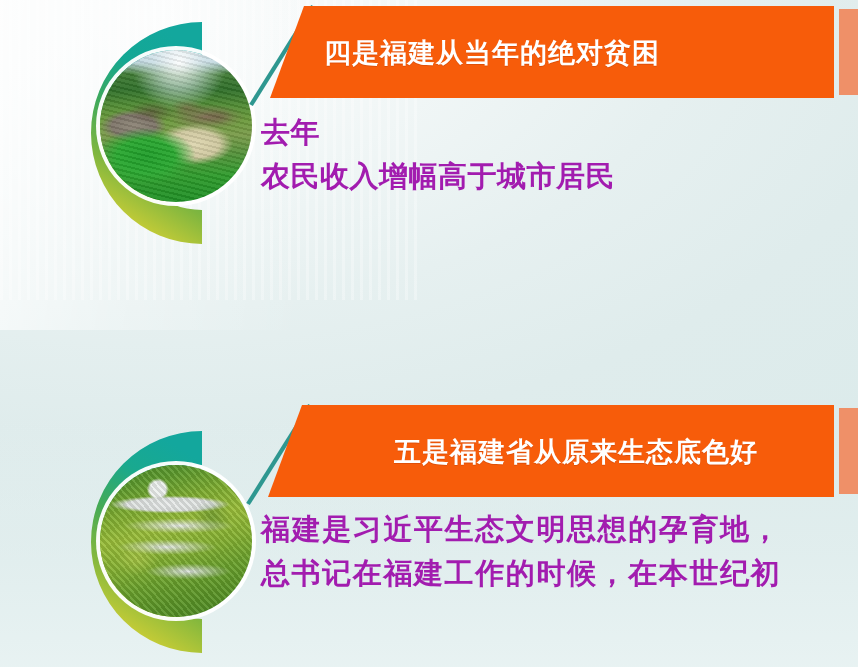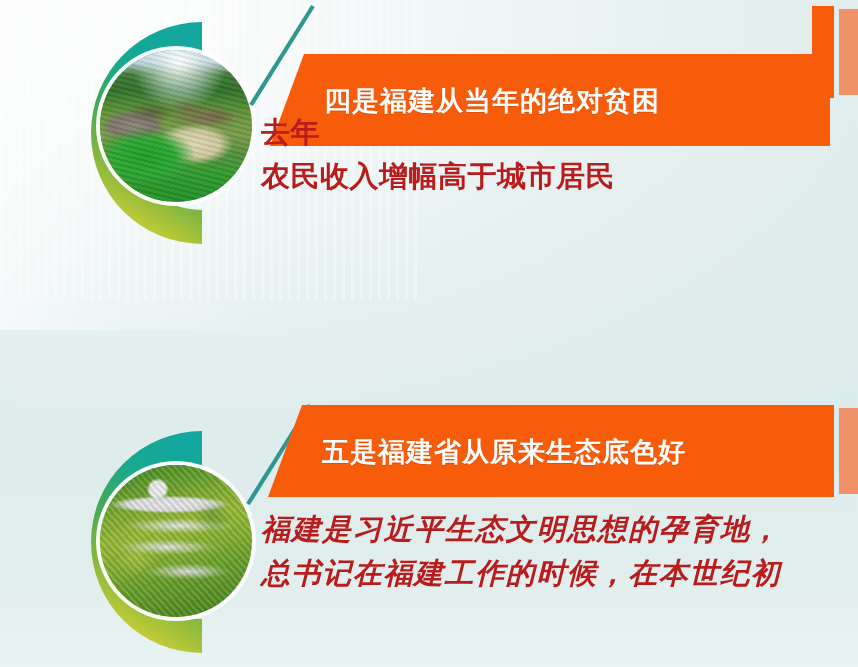--- a/index.html
+++ b/index.html
@@ -28,21 +28,21 @@
     opacity:.55;
   }
   .bg-bottom{
     position:absolute;left:0;bottom:0;width:100%;height:250px;
     background:linear-gradient(180deg, rgba(226,238,238,0) 0%, rgba(229,240,240,.55) 55%, rgba(233,243,243,.9) 100%);
   }
 
   
   .section{position:absolute;left:0;width:858px;}
   #sec1{top:0;height:340px;}
-  #sec2{top:395px;height:272px;}
+  #sec2{top:395px;height:272px;text-align:center;}
 
   
   .medallion{position:absolute;left:42px;width:230px;height:250px;}
   #sec1 .medallion{top:8px;}
   #sec2 .medallion{top:22px;}
   .medallion svg{position:absolute;left:0;top:0;}
   .photo{
     position:absolute;border-radius:50%;
     box-shadow:0 0 0 4px rgba(255,255,255,.96);
     overflow:hidden;
@@ -107,43 +107,43 @@
   .banner{
     position:absolute;
     height:92px;
     background:#f75c0a;
     -webkit-clip-path:polygon(34px 0, 100% 0, 100% 100%, 0 100%);
     clip-path:polygon(34px 0, 100% 0, 100% 100%, 0 100%);
     box-sizing:border-box;
     padding:3px 0 0 54px;
     display:flex;flex-direction:column;justify-content:center;
   }
-  #sec1 .banner{left:270px;top:6px;width:560px;margin-top:48px;}
+  #sec1 .banner{left:270px;top:6px;width:560px;}
   #sec2 .banner{left:268px;top:10px;width:562px;}
   .banner-line{
     color:#fff;font-weight:bold;font-size:27px;line-height:41px;
     letter-spacing:1px;white-space:nowrap;
     text-shadow:0 1px 0 rgba(150,40,0,.25);
   }
 
   
   .edge-bar{position:absolute;}
   .edge-solid{background:#f75c0a;}
   .edge-light{background:#ef9068;}
   #sec1 .edge-solid{left:812px;top:6px;width:22px;height:92px;}
   #sec1 .edge-light{left:839px;top:9px;width:19px;height:86px;}
   #sec2 .edge-solid{left:812px;top:10px;width:22px;height:92px;}
   #sec2 .edge-light{left:839px;top:13px;width:19px;height:86px;}
 
   
   .body-text{position:absolute;}
   #sec1 .body-text{left:261px;top:110px;}
-  #sec2 .body-text{left:261px;top:112px;font-style:italic;}
+  #sec2 .body-text{left:261px;top:112px;}
   .body-line{
-    color:#b91c1c;font-weight:bold;font-size:29px;line-height:44px;
+    color:#a21caf;font-weight:bold;font-size:29px;line-height:44px;
     letter-spacing:.5px;white-space:nowrap;
   }
   #sec1 .body-line.wide{letter-spacing:2.1px;}
   #sec2 .body-line.wide{letter-spacing:1.6px;}
 </style>
 </head>
 <body>
 
 <div id="stage">
 

